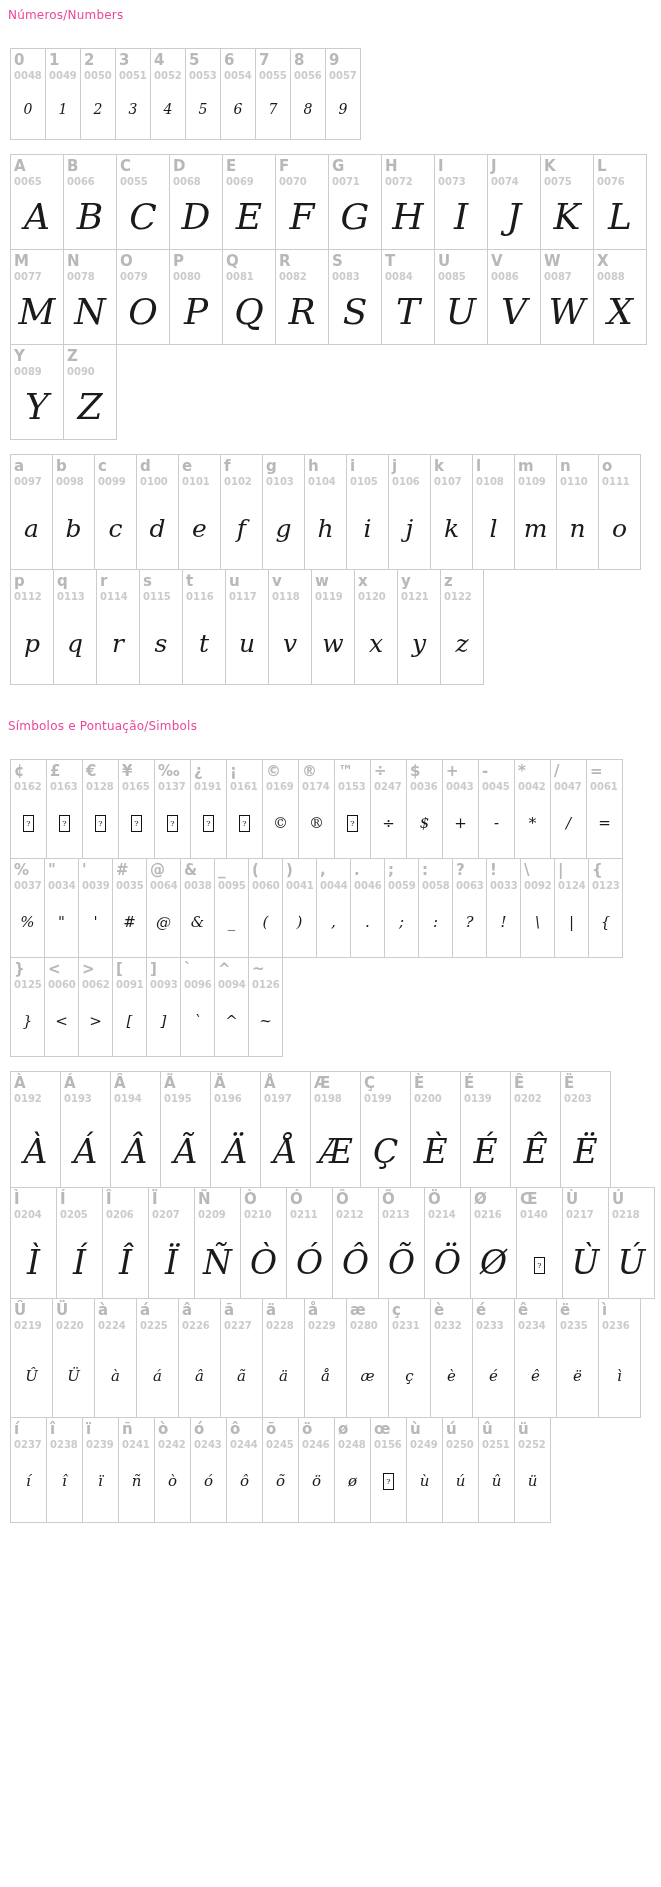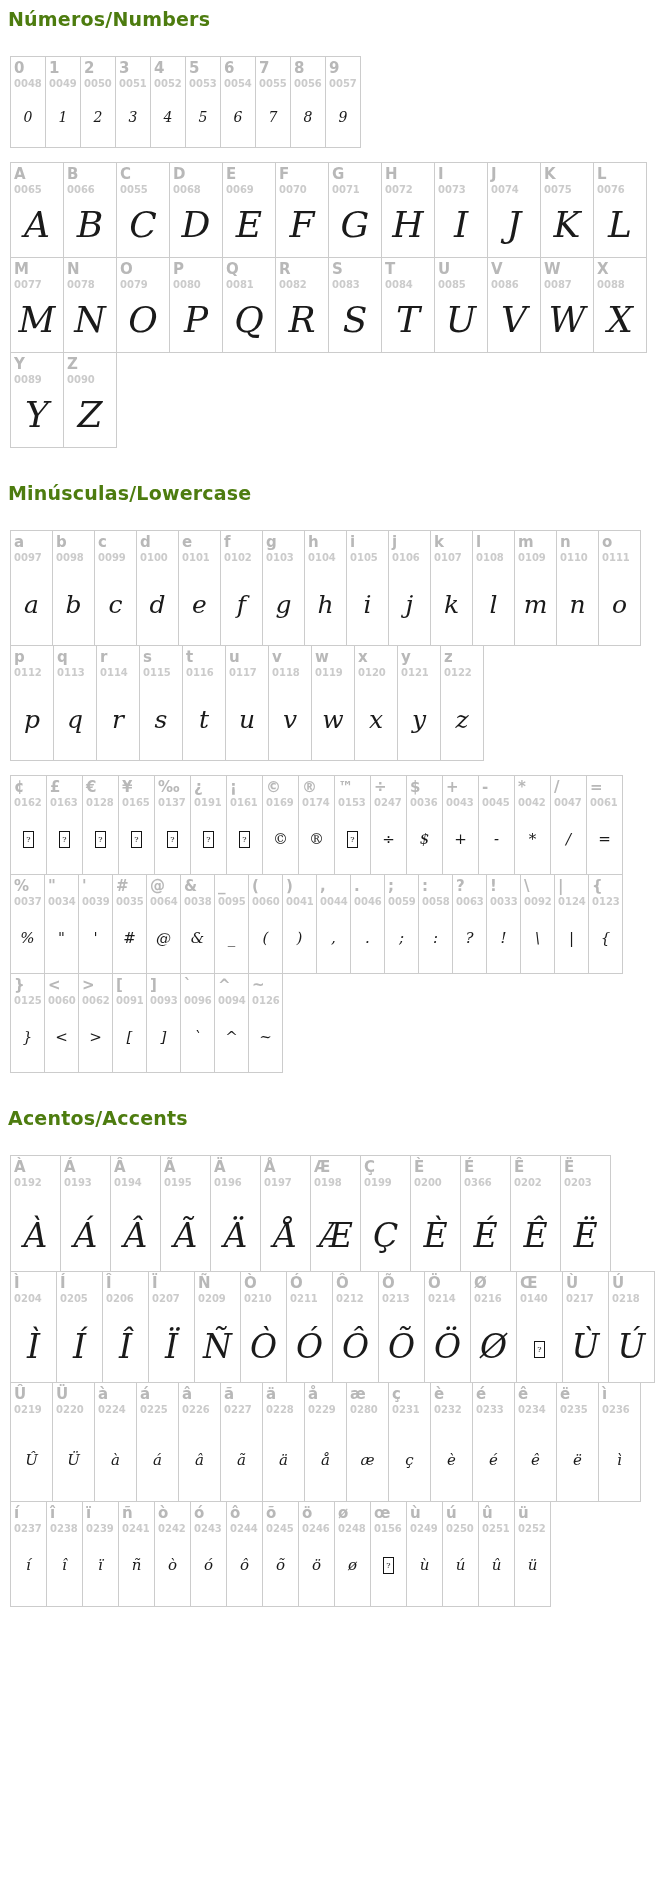--- a/index.html
+++ b/index.html
@@ -3,21 +3,21 @@
 <meta charset="utf-8">
 <style>
   html,body{margin:0;padding:0;background:#ffffff;}
   body{
     width:661px; min-height:1887px;
     font-family:"DejaVu Sans","Liberation Sans",sans-serif;
     padding:8px 0 40px 0; box-sizing:border-box;
   }
   .section{margin:0 0 14px 0;}
   .section-title{
-    font-size:19px; font-weight:700; color:#4d7c0f;
+    font-size:12px; font-weight:400; color:#ec4899;
     margin:34px 0 26px 8px; letter-spacing:0.2px;
   }
   .section:first-child .section-title{margin-top:0;}
   .row{display:flex; margin-left:10px;}
   .row + .row{margin-top:-1px;}
   .cell{
     position:relative; box-sizing:border-box;
     border:1px solid #cccccc; background:#ffffff;
     padding:3px 0 0 3px;
   }
@@ -253,21 +253,20 @@
           <span class="glyph">Y</span>
         </div>
         <div class="cell">
           <span class="char">Z</span>
           <span class="code">0090</span>
           <span class="glyph">Z</span>
         </div>
       </div>
     </div>
     <div class="section s2">
-      <h2 class="section-title">Minúsculas/Lowercase</h2>
       <div class="row r0">
         <div class="cell">
           <span class="char">a</span>
           <span class="code">0097</span>
           <span class="glyph">a</span>
         </div>
         <div class="cell">
           <span class="char">b</span>
           <span class="code">0098</span>
           <span class="glyph">b</span>
@@ -390,20 +389,21 @@
           <span class="glyph">y</span>
         </div>
         <div class="cell">
           <span class="char">z</span>
           <span class="code">0122</span>
           <span class="glyph">z</span>
         </div>
       </div>
     </div>
     <div class="section s3">
+      <h2 class="section-title">Símbolos e Pontuação/Simbols</h2>
       <div class="row r0">
         <div class="cell">
           <span class="char">¢</span>
           <span class="code">0162</span>
           <span class="glyph"><span class="tofu"></span></span>
         </div>
         <div class="cell">
           <span class="char">£</span>
           <span class="code">0163</span>
           <span class="glyph"><span class="tofu"></span></span>
@@ -613,21 +613,20 @@
           <span class="glyph">^</span>
         </div>
         <div class="cell">
           <span class="char">~</span>
           <span class="code">0126</span>
           <span class="glyph">~</span>
         </div>
       </div>
     </div>
     <div class="section s4">
-      <h2 class="section-title">Acentos/Accents</h2>
       <div class="row r0">
         <div class="cell">
           <span class="char">À</span>
           <span class="code">0192</span>
           <span class="glyph">À</span>
         </div>
         <div class="cell">
           <span class="char">Á</span>
           <span class="code">0193</span>
           <span class="glyph">Á</span>
@@ -662,21 +661,21 @@
           <span class="code">0199</span>
           <span class="glyph">Ç</span>
         </div>
         <div class="cell">
           <span class="char">È</span>
           <span class="code">0200</span>
           <span class="glyph">È</span>
         </div>
         <div class="cell">
           <span class="char">É</span>
-          <span class="code">0366</span>
+          <span class="code">0139</span>
           <span class="glyph">É</span>
         </div>
         <div class="cell">
           <span class="char">Ê</span>
           <span class="code">0202</span>
           <span class="glyph">Ê</span>
         </div>
         <div class="cell">
           <span class="char">Ë</span>
           <span class="code">0203</span>

